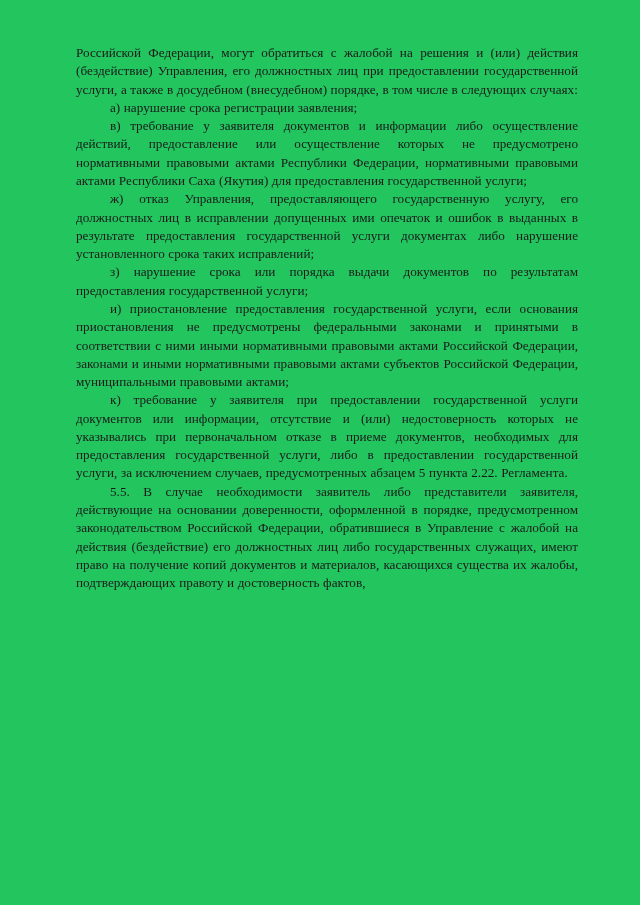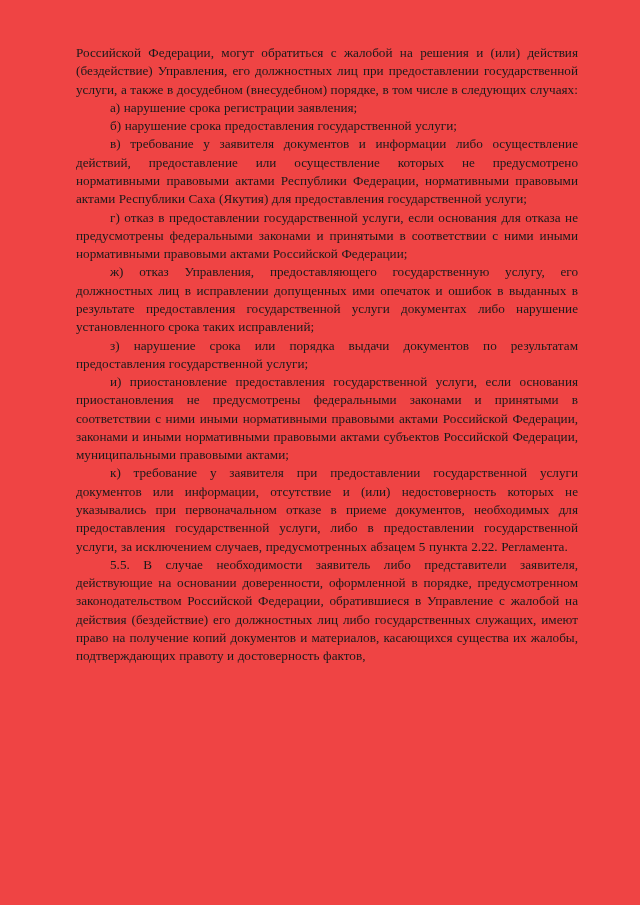--- a/index.html
+++ b/index.html
@@ -12,21 +12,21 @@
     height: 905px;
     overflow: hidden;
     font-family: "Liberation Serif", "DejaVu Serif", serif;
     color: #1a1a1a;
   }
   .page {
     box-sizing: border-box;
     width: 640px;
     height: 905px;
     padding: 44px 62px 20px 76px;
-    background: #ef4444;
+    background: #22c55e;
   }
   .doc-body {
     font-size: 13.2px;
     line-height: 1.385;
     text-align: justify;
     text-justify: inter-word;
     hyphens: manual;
   }
   p {
     margin: 0;
@@ -45,22 +45,20 @@
     word-spacing: 0.02em;
   }
 </style>
 </head>
 <body>
 
 <div class="page">
   <div class="doc-body" id="doc-body">
       <p class="lead">Российской Федерации, могут обратиться с жалобой на решения и (или) действия (бездействие) Управления, его должностных лиц при предоставлении государственной услуги, а также в досудебном (внесудебном) порядке, в том числе в следующих случаях:</p>
       <p class="item">а) нарушение срока регистрации заявления;</p>
-      <p class="item">б) нарушение срока предоставления государственной услуги;</p>
       <p class="item">в) требование у заявителя документов и информации либо осуществление действий, предоставление или осуществление которых не предусмотрено нормативными правовыми актами Республики Федерации, нормативными правовыми актами Республики Саха (Якутия) для предоставления государственной услуги;</p>
-      <p class="item">г) отказ в предоставлении государственной услуги, если основания для отказа не предусмотрены федеральными законами и принятыми в соответствии с ними иными нормативными правовыми актами Российской Федерации;</p>
       <p class="item">ж) отказ Управления, предоставляющего государственную услугу, его должностных лиц в исправлении допущенных ими опечаток и ошибок в выданных в результате предоставления государственной услуги документах либо нарушение установленного срока таких исправлений;</p>
       <p class="item">з) нарушение срока или порядка выдачи документов по результатам предоставления государственной услуги;</p>
       <p class="item">и) приостановление предоставления государственной услуги, если основания приостановления не предусмотрены федеральными законами и принятыми в соответствии с ними иными нормативными правовыми актами Российской Федерации, законами и иными нормативными правовыми актами субъектов Российской Федерации, муниципальными правовыми актами;</p>
       <p class="item">к) требование у заявителя при предоставлении государственной услуги документов или информации, отсутствие и (или) недостоверность которых не указывались при первоначальном отказе в приеме документов, необходимых для предоставления государственной услуги, либо в предоставлении государственной услуги, за исключением случаев, предусмотренных абзацем 5 пункта 2.22. Регламента.</p>
       <p class="para">5.5. В случае необходимости заявитель либо представители заявителя, действующие на основании доверенности, оформленной в порядке, предусмотренном законодательством Российской Федерации, обратившиеся в Управление с жалобой на действия (бездействие) его должностных лиц либо государственных служащих, имеют право на получение копий документов и материалов, касающихся существа их жалобы, подтверждающих правоту и достоверность фактов,</p>
     </div>
 </div>
 
 </body></html>

